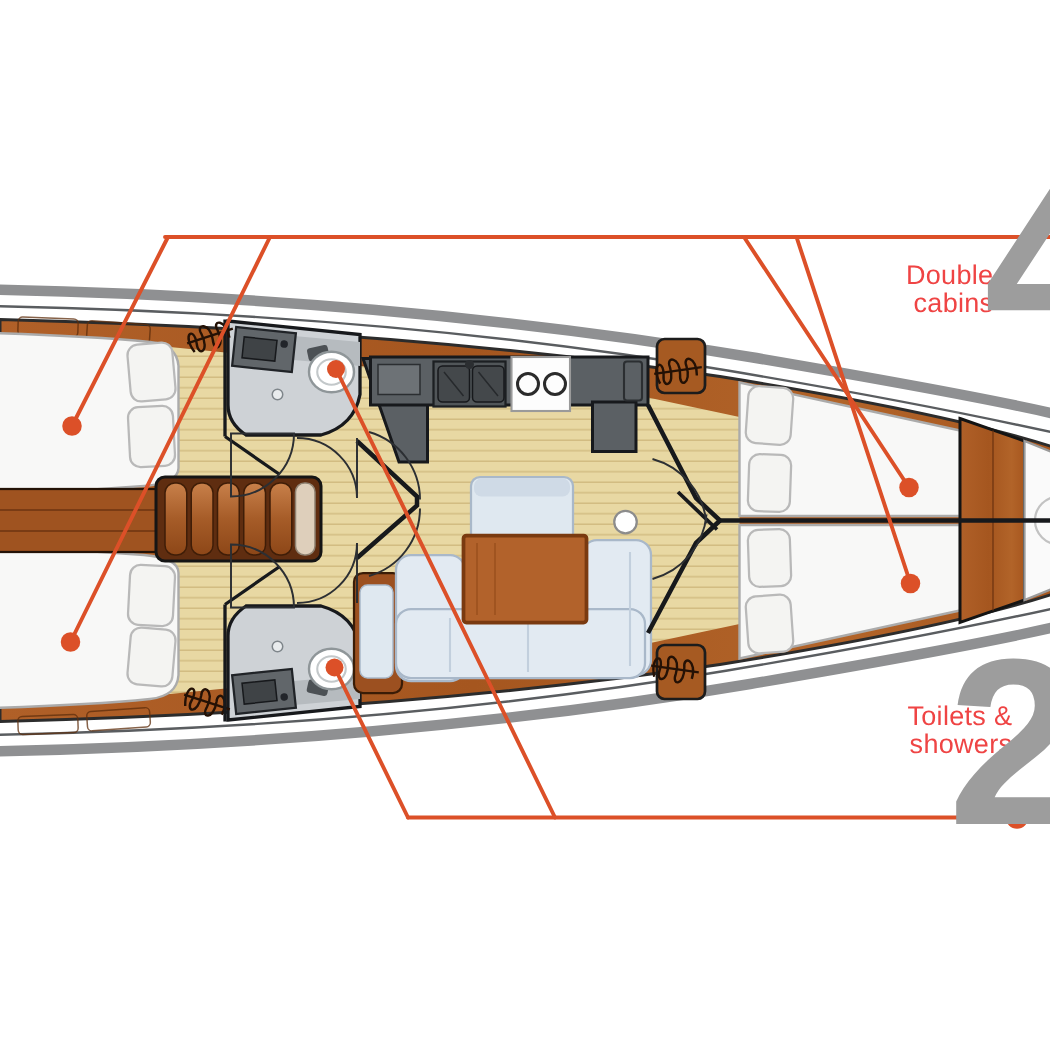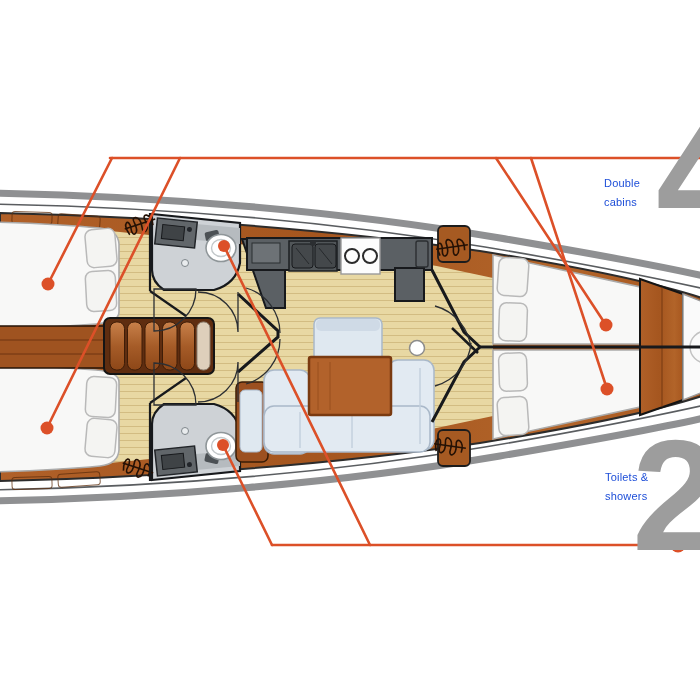--- a/index.html
+++ b/index.html
@@ -1,20 +1,20 @@
 <!DOCTYPE html>
 <html><head>
 <meta charset="utf-8">
 <style>
   html,body{margin:0;padding:0;background:#fff;}
   .stage{position:relative;width:700px;height:700px;background:#fff;overflow:hidden;
          font-family:"Liberation Sans", sans-serif;}
   .stage svg{position:absolute;left:0;top:0;}
-  .callout-label{position:absolute;color:#1d4ed8;font-size:11px;line-height:19px;
-                 font-weight:400;letter-spacing:.2px;white-space:nowrap;}
+  .callout-label{position:absolute;color:#ef4444;font-size:18px;line-height:19px;
+                 font-weight:400;letter-spacing:.2px;white-space:nowrap;text-align:right;}
   .callout-label span{display:block;}
   .big-num{position:absolute;color:#9d9d9d;font-weight:700;line-height:1;
            font-family:"Liberation Sans", sans-serif;}
   #num-double{left:656px;top:86px;font-size:172px;}
   #num-toilets{left:632px;top:416px;font-size:158px;}
   #label-double{left:604px;top:174px;}
   #label-toilets{left:605px;top:468px;}
 </style>
 </head>
 <body>

